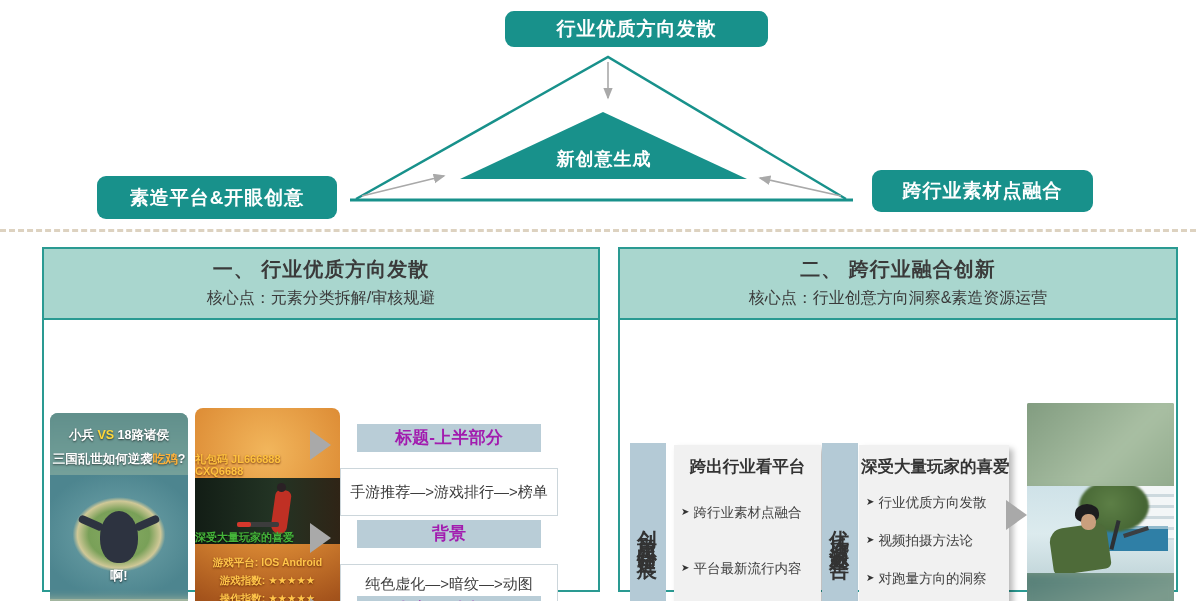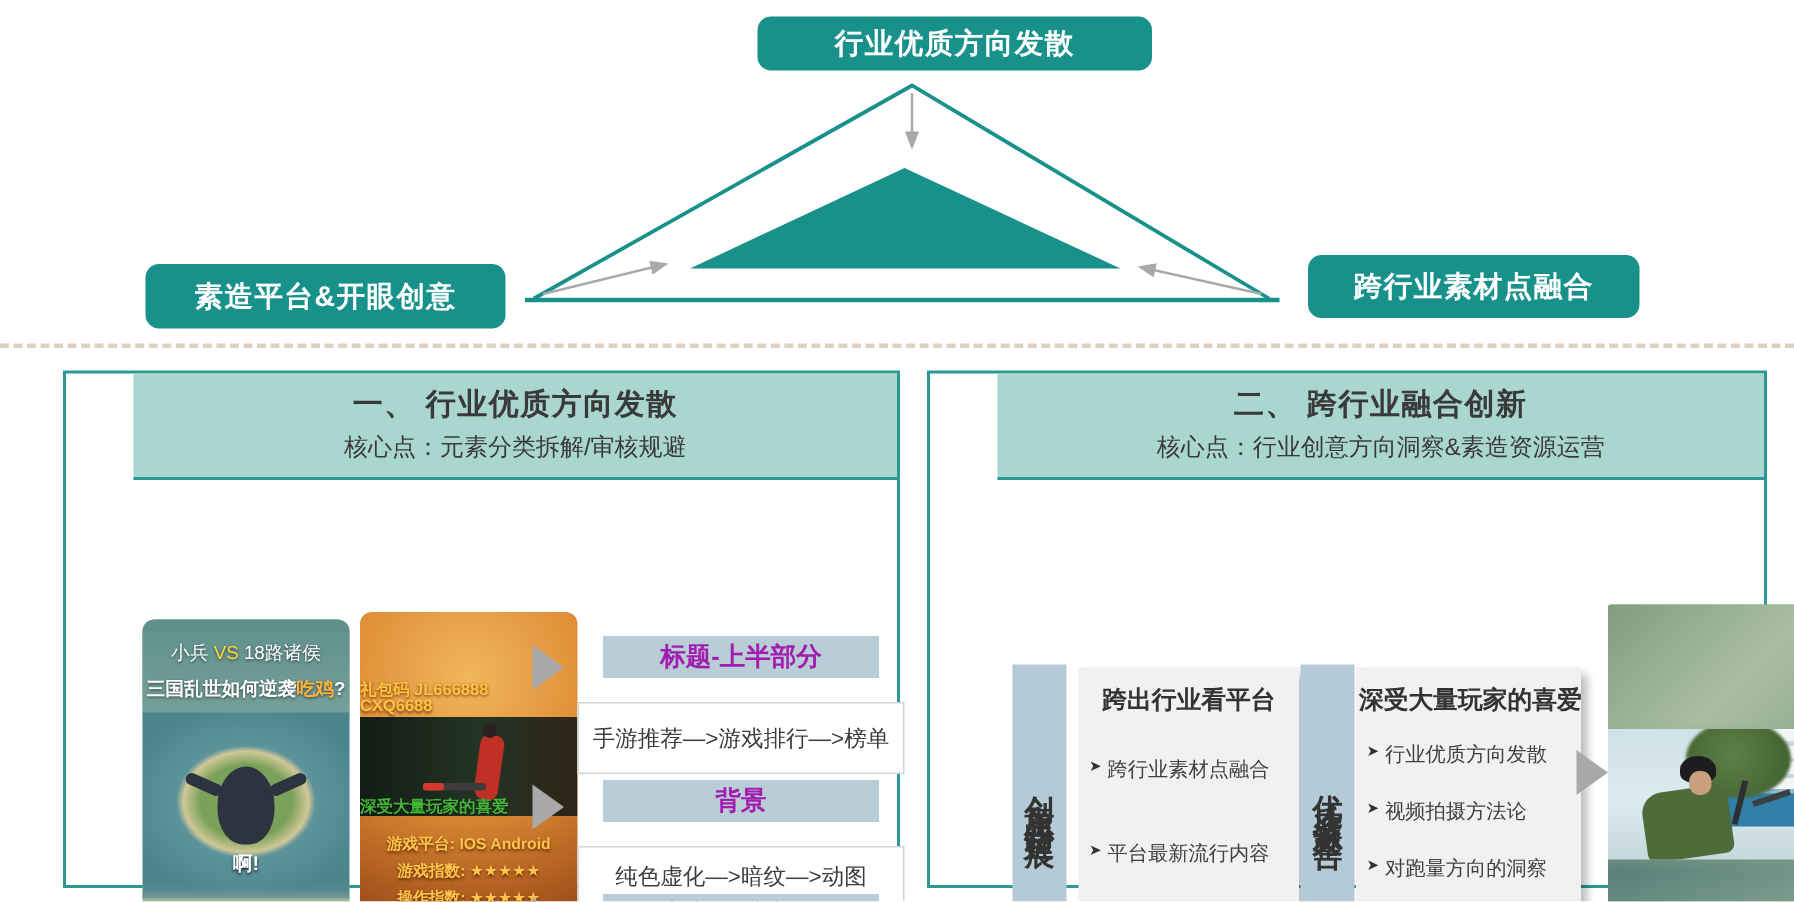--- a/index.html
+++ b/index.html
@@ -6,38 +6,38 @@
   .stage{position:relative;width:1196px;height:601px;background:#fff;overflow:hidden;
          font-family:"Liberation Sans","DejaVu Sans",sans-serif;color:#3d3d3d;}
   
   .tealbox{position:absolute;background:#18918b;color:#fff;font-weight:bold;font-size:19px;
            border-radius:9px;display:flex;align-items:center;justify-content:center;letter-spacing:1px;}
   .tri-svg{position:absolute;left:0;top:0;}
   .center-label{position:absolute;left:518px;top:147px;width:172px;text-align:center;
                 color:#fff;font-weight:bold;font-size:18px;letter-spacing:1px;}
   .dashline{position:absolute;left:0;top:229px;width:1196px;border-top:3px dashed #ddd2c0;}
   
-  .panel{position:absolute;top:247px;height:345px;background:#fff;border:2px solid #2a9a92;box-sizing:border-box;padding-left:45px;}
+  .panel{position:absolute;top:247px;height:345px;background:#fff;border:2px solid #2a9a92;box-sizing:border-box;}
   .panel-header{background:#a9d6ce;border-bottom:2px solid #2a9a92;text-align:center;padding:7px 0 9px;}
   .p-title{font-size:20px;font-weight:bold;color:#3a3a3a;letter-spacing:1px;}
   .p-sub{font-size:16px;color:#3a3a3a;margin-top:5px;}
   .p-body{position:relative;width:100%;height:263px;}
   
   .step{position:absolute;left:296px;width:218px;}
   .step-header{background:#b9cdd7;font-weight:bold;font-size:17px;color:#a21caf;height:28px;
                line-height:28px;text-align:center;width:184px;margin:16px auto;}
   .step-body{background:#fff;border:1px solid #ccd6db;text-align:center;font-size:15px;color:#3d3d3d;
              display:flex;align-items:center;justify-content:center;}
   .rarrow{position:absolute;width:0;height:0;border-top:15px solid transparent;
           border-bottom:15px solid transparent;border-left:21px solid #a9a9a9;}
   
   .thumb{position:absolute;border-radius:8px;overflow:hidden;}
   .t1{left:6px;top:93px;width:138px;height:238px;background:linear-gradient(180deg,#6f9b97,#7aa49d 35%,#85aba1 60%,#a7b8a5 80%,#c2cab8);}
   .t1 .blurtop{position:absolute;left:-8px;top:-8px;right:-8px;height:70px;background:linear-gradient(180deg,#5e8d89,#74a09a);filter:blur(5px);}
-  .t1-l1{position:absolute;left:0;top:14px;width:100%;text-align:center;font-size:12.5px;font-weight:normal;color:#fff;text-shadow:0 1px 2px rgba(0,0,0,.6);}
+  .t1-l1{position:absolute;left:0;top:14px;width:100%;text-align:center;font-size:12.5px;font-weight:bold;color:#fff;text-shadow:0 1px 2px rgba(0,0,0,.6);}
   .t1-vs{color:#ffd83a;}
   .t1-l2{position:absolute;left:0;top:38px;width:100%;text-align:center;font-size:12.5px;font-weight:bold;color:#fff;text-shadow:0 1px 2px rgba(0,0,0,.6);}
   .t1-hl{color:#ffb23a;}
   .t1-scene{position:absolute;left:0;top:62px;width:138px;height:124px;
             background:radial-gradient(ellipse 58% 52% at 50% 48%,#86ab63 0%,#79a058 38%,#cfc897 52%,#5d939b 58%,#4d858f 100%);}
   .t1-char{position:absolute;left:50px;top:36px;width:38px;height:52px;background:#2d3340;border-radius:50% 50% 45% 45%;}
   .t1-arm{position:absolute;width:26px;height:8px;background:#2d3340;border-radius:4px;}
   .t1-shout{position:absolute;left:0;top:92px;width:100%;text-align:center;color:#fff;font-weight:bold;font-size:13px;text-shadow:0 1px 2px rgba(0,0,0,.7);}
   .t1 .blurbot{position:absolute;left:-8px;bottom:-8px;right:-8px;height:60px;background:linear-gradient(180deg,#9db298,#c6cdbb);filter:blur(5px);}
   .t2{left:151px;top:88px;width:145px;height:243px;background:radial-gradient(circle at 50% 18%,#f2b65c,#dd8c35 40%,#a5541c 75%,#7a3a12);}
@@ -85,20 +85,21 @@
     </defs>
     <polyline points="356,199 608,57 846,199" fill="none" stroke="#18918b" stroke-width="2.5"></polyline>
     <line x1="350" y1="200" x2="853" y2="200" stroke="#18918b" stroke-width="3"></line>
     <polygon points="603,112 460,179 747,179" fill="#18918b"></polygon>
     <line x1="608" y1="62" x2="608" y2="98" stroke="#a9a9a9" stroke-width="1.6" marker-end="url(#ah)"></line>
     <line x1="362" y1="196" x2="444" y2="176" stroke="#a9a9a9" stroke-width="1.6" marker-end="url(#ah)"></line>
     <line x1="841" y1="196" x2="760" y2="178" stroke="#a9a9a9" stroke-width="1.6" marker-end="url(#ah)"></line>
   </svg>
 
   <div class="tealbox" style="left:505px;top:11px;width:263px;height:36px;">行业优质方向发散</div>
+  <div class="center-label">新创意生成</div>
   <div class="tealbox" style="left:872px;top:170px;width:221px;height:42px;">跨行业素材点融合</div>
   <div class="tealbox" style="left:97px;top:176px;width:240px;height:43px;">素造平台&amp;开眼创意</div>
 
   <div class="dashline"></div>
 
   <div class="panel" style="left:42px;width:558px;">
     <div class="panel-header">
       <div class="p-title">一、 行业优质方向发散</div>
       <div class="p-sub">核心点：元素分类拆解/审核规避</div>
     </div>

